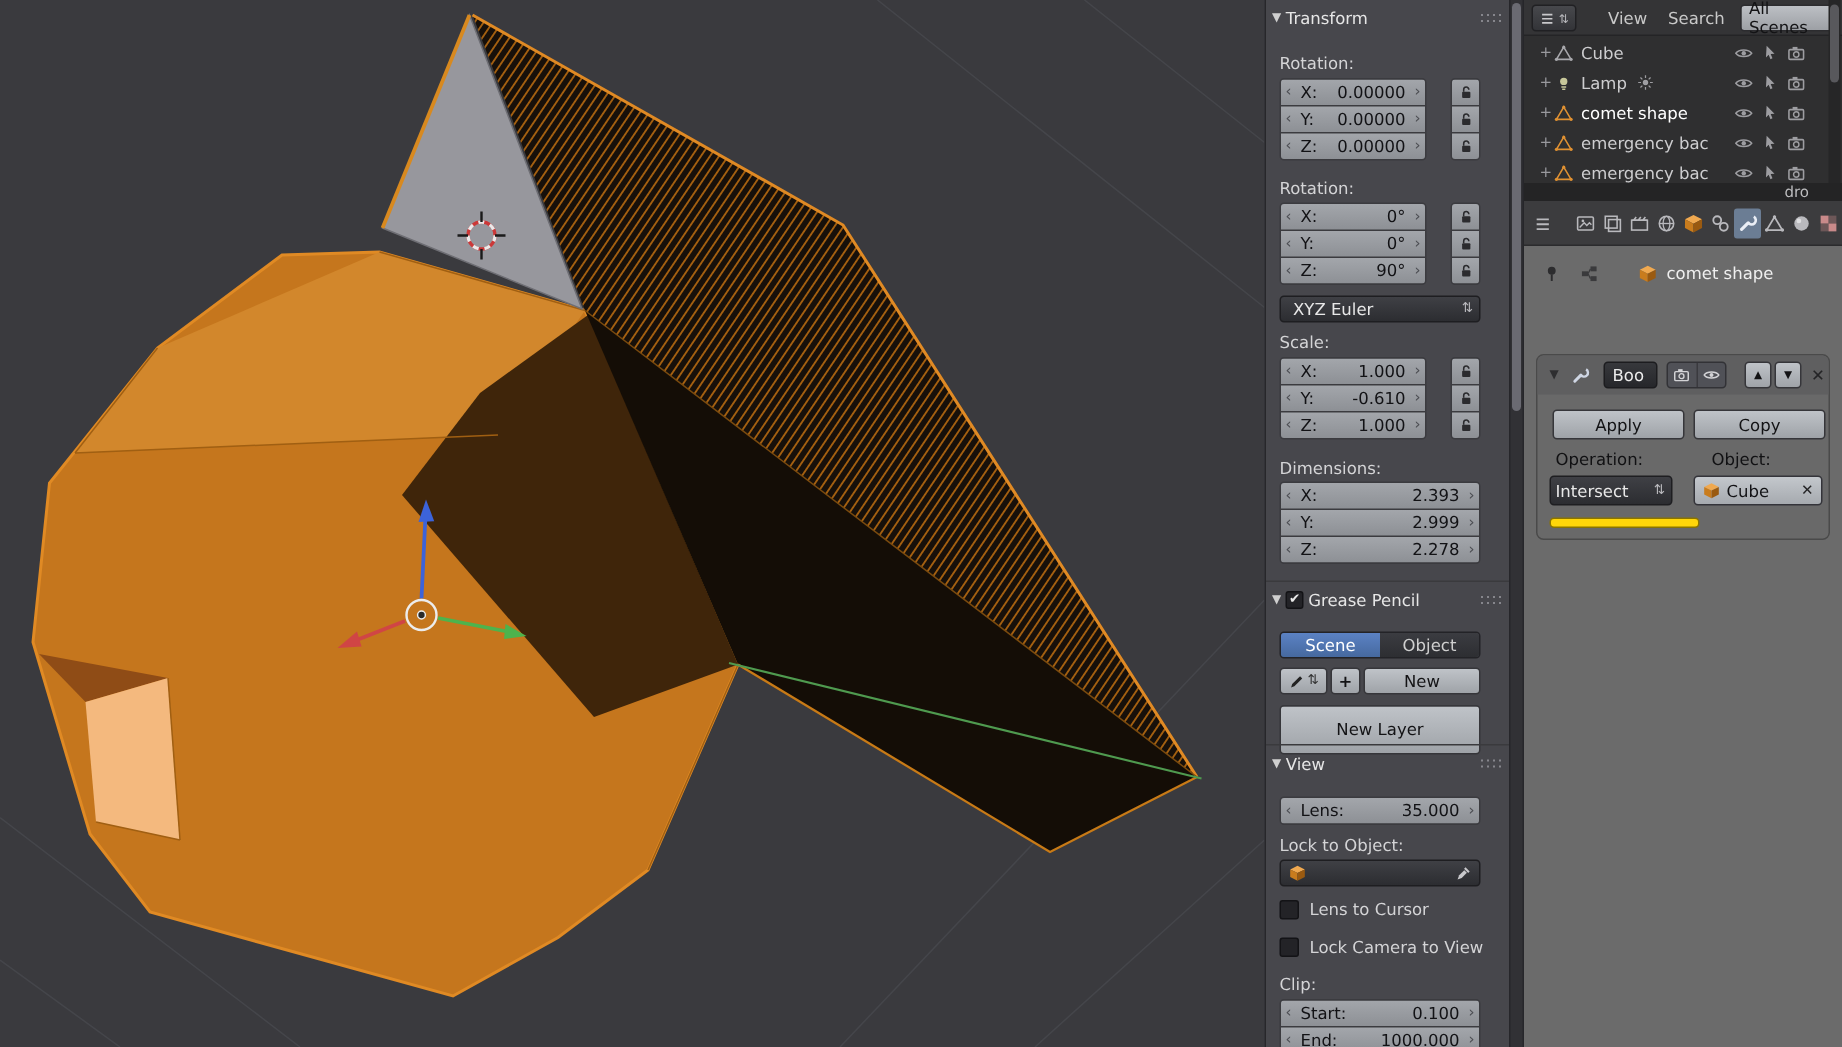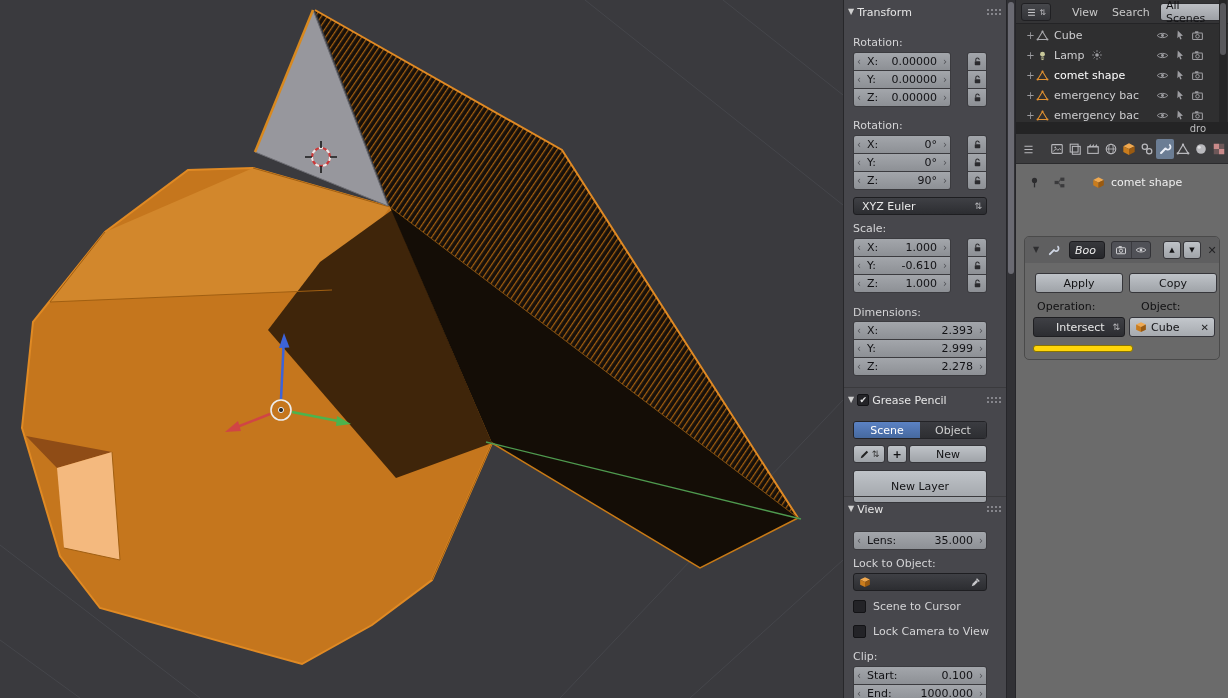--- a/index.html
+++ b/index.html
@@ -58,21 +58,21 @@
   .ol-vscroll .thumb{position:absolute;left:1px;top:3px;width:6px;height:52px;background:#58585c;border-radius:3px;}
   .ol-strip{position:absolute;left:0;top:122px;width:212px;height:12px;background:#242425;color:#bdbdbf;font-size:10px;display:flex;justify-content:flex-end;align-items:center;padding-right:22px;}
 
   #props{position:absolute;left:0;top:134px;width:212px;height:564px;background:#6b6b6b;}
   .props-header{position:absolute;left:0;top:0;width:212px;height:30px;background:#3c3c3e;border-bottom:1px solid #2b2b2d;display:flex;align-items:center;}
   .pi{position:absolute;top:5px;width:18px;height:20px;display:flex;align-items:center;justify-content:center;color:#b9b9bd;border-radius:2px;}
   .pi.active{background:#6b7d94;color:#eaeef6;}
   .crumb{position:absolute;left:0;top:30px;width:212px;height:36px;display:flex;align-items:center;color:#efefef;}
   .mbox{position:absolute;left:8px;top:102px;width:196px;height:124px;background:#696969;border:1px solid #4a4a4a;border-radius:5px;}
   .mbox-h{position:absolute;left:0;top:0;width:194px;height:26px;background:#5f5f60;border-radius:4px 4px 0 0;display:flex;align-items:center;}
-  .namef{position:absolute;left:44px;top:4px;width:36px;height:18px;background:linear-gradient(#37383c,#26272b);border:1px solid #1c1c1f;border-radius:3px;color:#ececec;display:flex;align-items:center;padding-left:5px;overflow:hidden;font-style:italic;}
+  .namef{position:absolute;left:44px;top:4px;width:36px;height:18px;background:linear-gradient(#37383c,#26272b);border:1px solid #1c1c1f;border-radius:3px;color:#ececec;display:flex;align-items:center;padding-left:5px;overflow:hidden;}
   .toggles{position:absolute;left:86px;top:4px;width:40px;height:18px;display:flex;background:#505157;border:1px solid #323236;border-radius:3px;overflow:hidden;}
   .toggles .tg{flex:1;display:flex;align-items:center;justify-content:center;color:#d3d3d6;}
   .toggles .tg + .tg{border-left:1px solid #3a3a3f;}
   .sqbtn{position:absolute;top:4px;width:18px;height:18px;font-size:7px;display:flex;align-items:center;justify-content:center;}
   .upg::before{content:"▲";}
   .dng::before{content:"▼";}
   .xg{color:#242426;font-size:11px;}
   .xg::before{content:"✕";}
   .plab{position:absolute;color:#111113;}
   .yellowbar{position:absolute;left:8px;top:108px;width:100px;height:7px;background:#ffd60a;border-radius:3px;border:1px solid #8a7400;}
@@ -454,21 +454,21 @@
           <use href="#s-cube"></use>
         </svg>
       <span style="flex:1"></span>
       <svg class="ic" width="11" height="11" style="color:#c9c9cc">
           <use href="#s-dropper"></use>
         </svg>
     </div>
 
     <div class="chkrow" style="top:600px">
       <span class="chkbox"></span>
-      <span>Scene to Cursor</span>
+      <span>Lens to Cursor</span>
     </div>
     <div class="chkrow" style="top:625px">
       <span class="chkbox"></span>
       <span>Lock Camera to View</span>
     </div>
 
     <div class="lbl" style="top:650px">Clip:</div>
     <div class="fgroup wide" style="top:666px">
       <div class="nf">
           <span class="arrL"></span>
@@ -710,21 +710,21 @@
               <span class="xg"></span>
             </span>
         </div>
 
         <div class="lbtn abs" style="top:36px;left:10px;width:88px;height:20px">Apply</div>
         <div class="lbtn abs" style="top:36px;left:104px;width:88px;height:20px">Copy</div>
 
         <span class="plab" style="top:63px;left:12px">Operation:</span>
         <span class="plab" style="top:63px;left:116px">Object:</span>
 
-        <div class="dwid abs" style="top:80px;left:8px;width:92px;height:20px;padding-left:22px">
+        <div class="dwid abs" style="top:80px;left:8px;width:82px;height:20px;padding-left:3px">
           <span>Intersect</span>
             <span class="ud"></span>
         </div>
 
         <div class="cubefield">
           <svg class="ic" width="12" height="12">
               <use href="#s-cube"></use>
             </svg>
           <span style="flex:1">Cube</span>
           <span class="xg" style="font-size:10px"></span>

